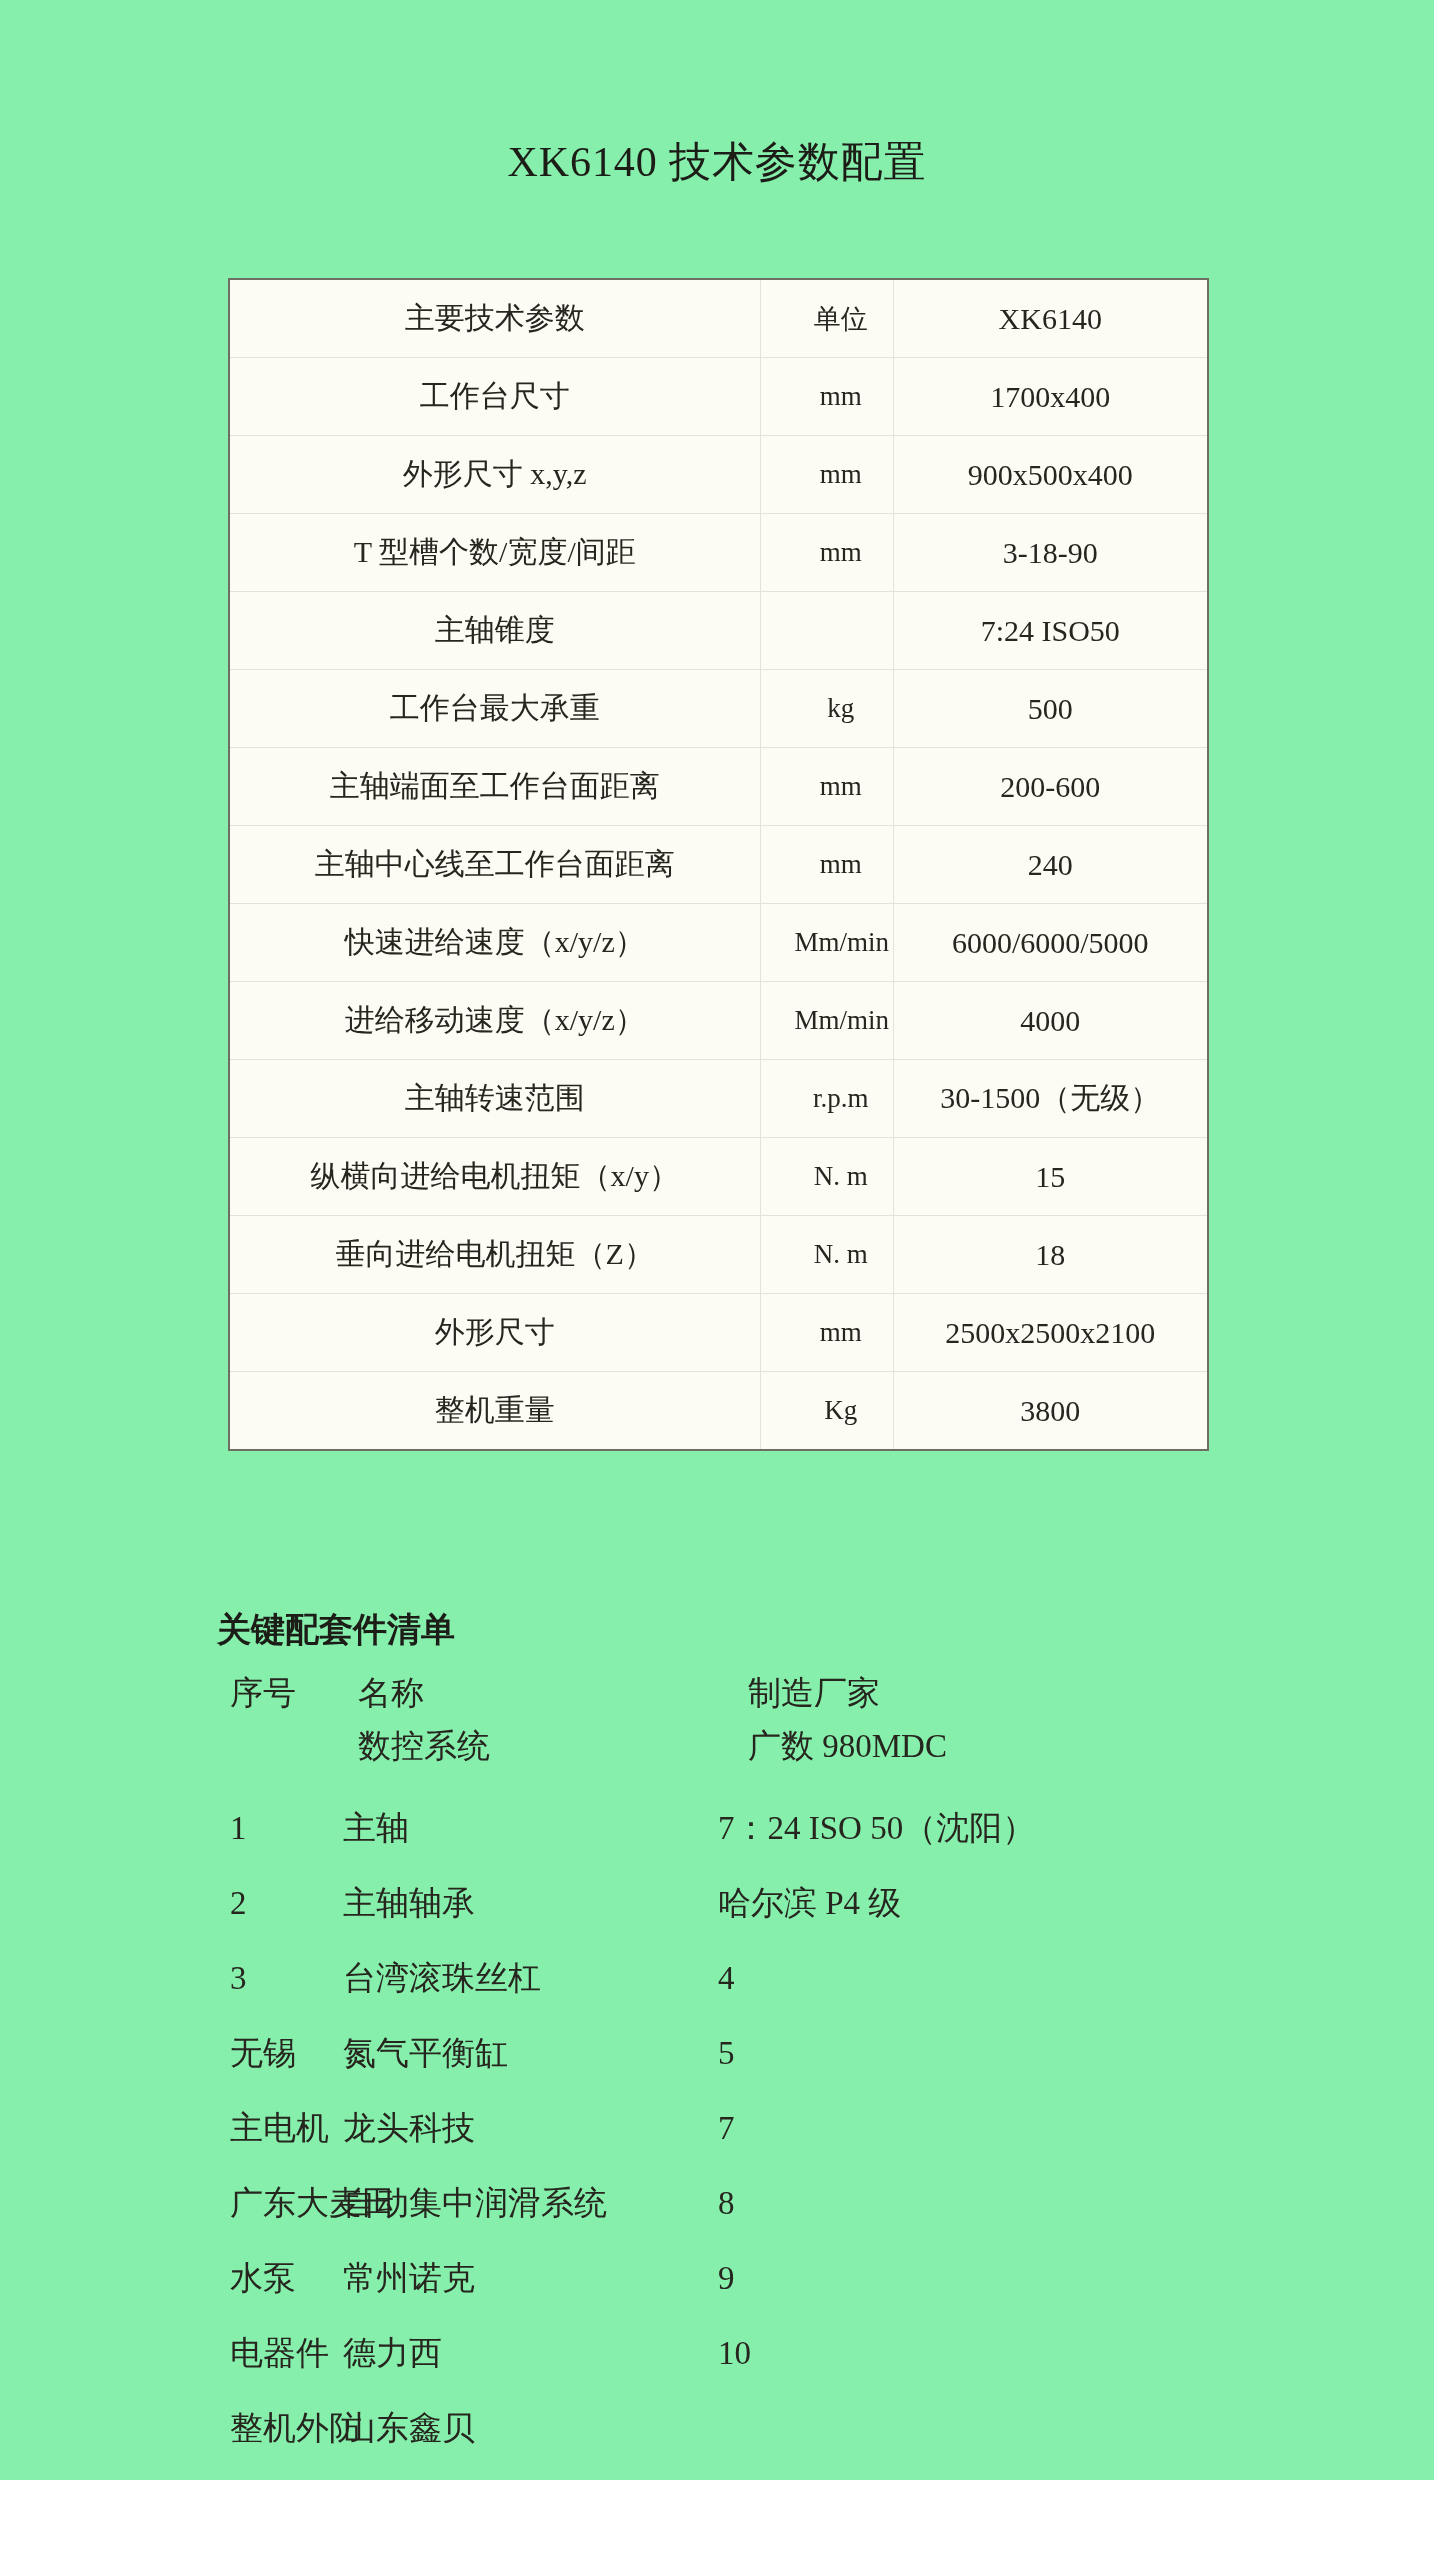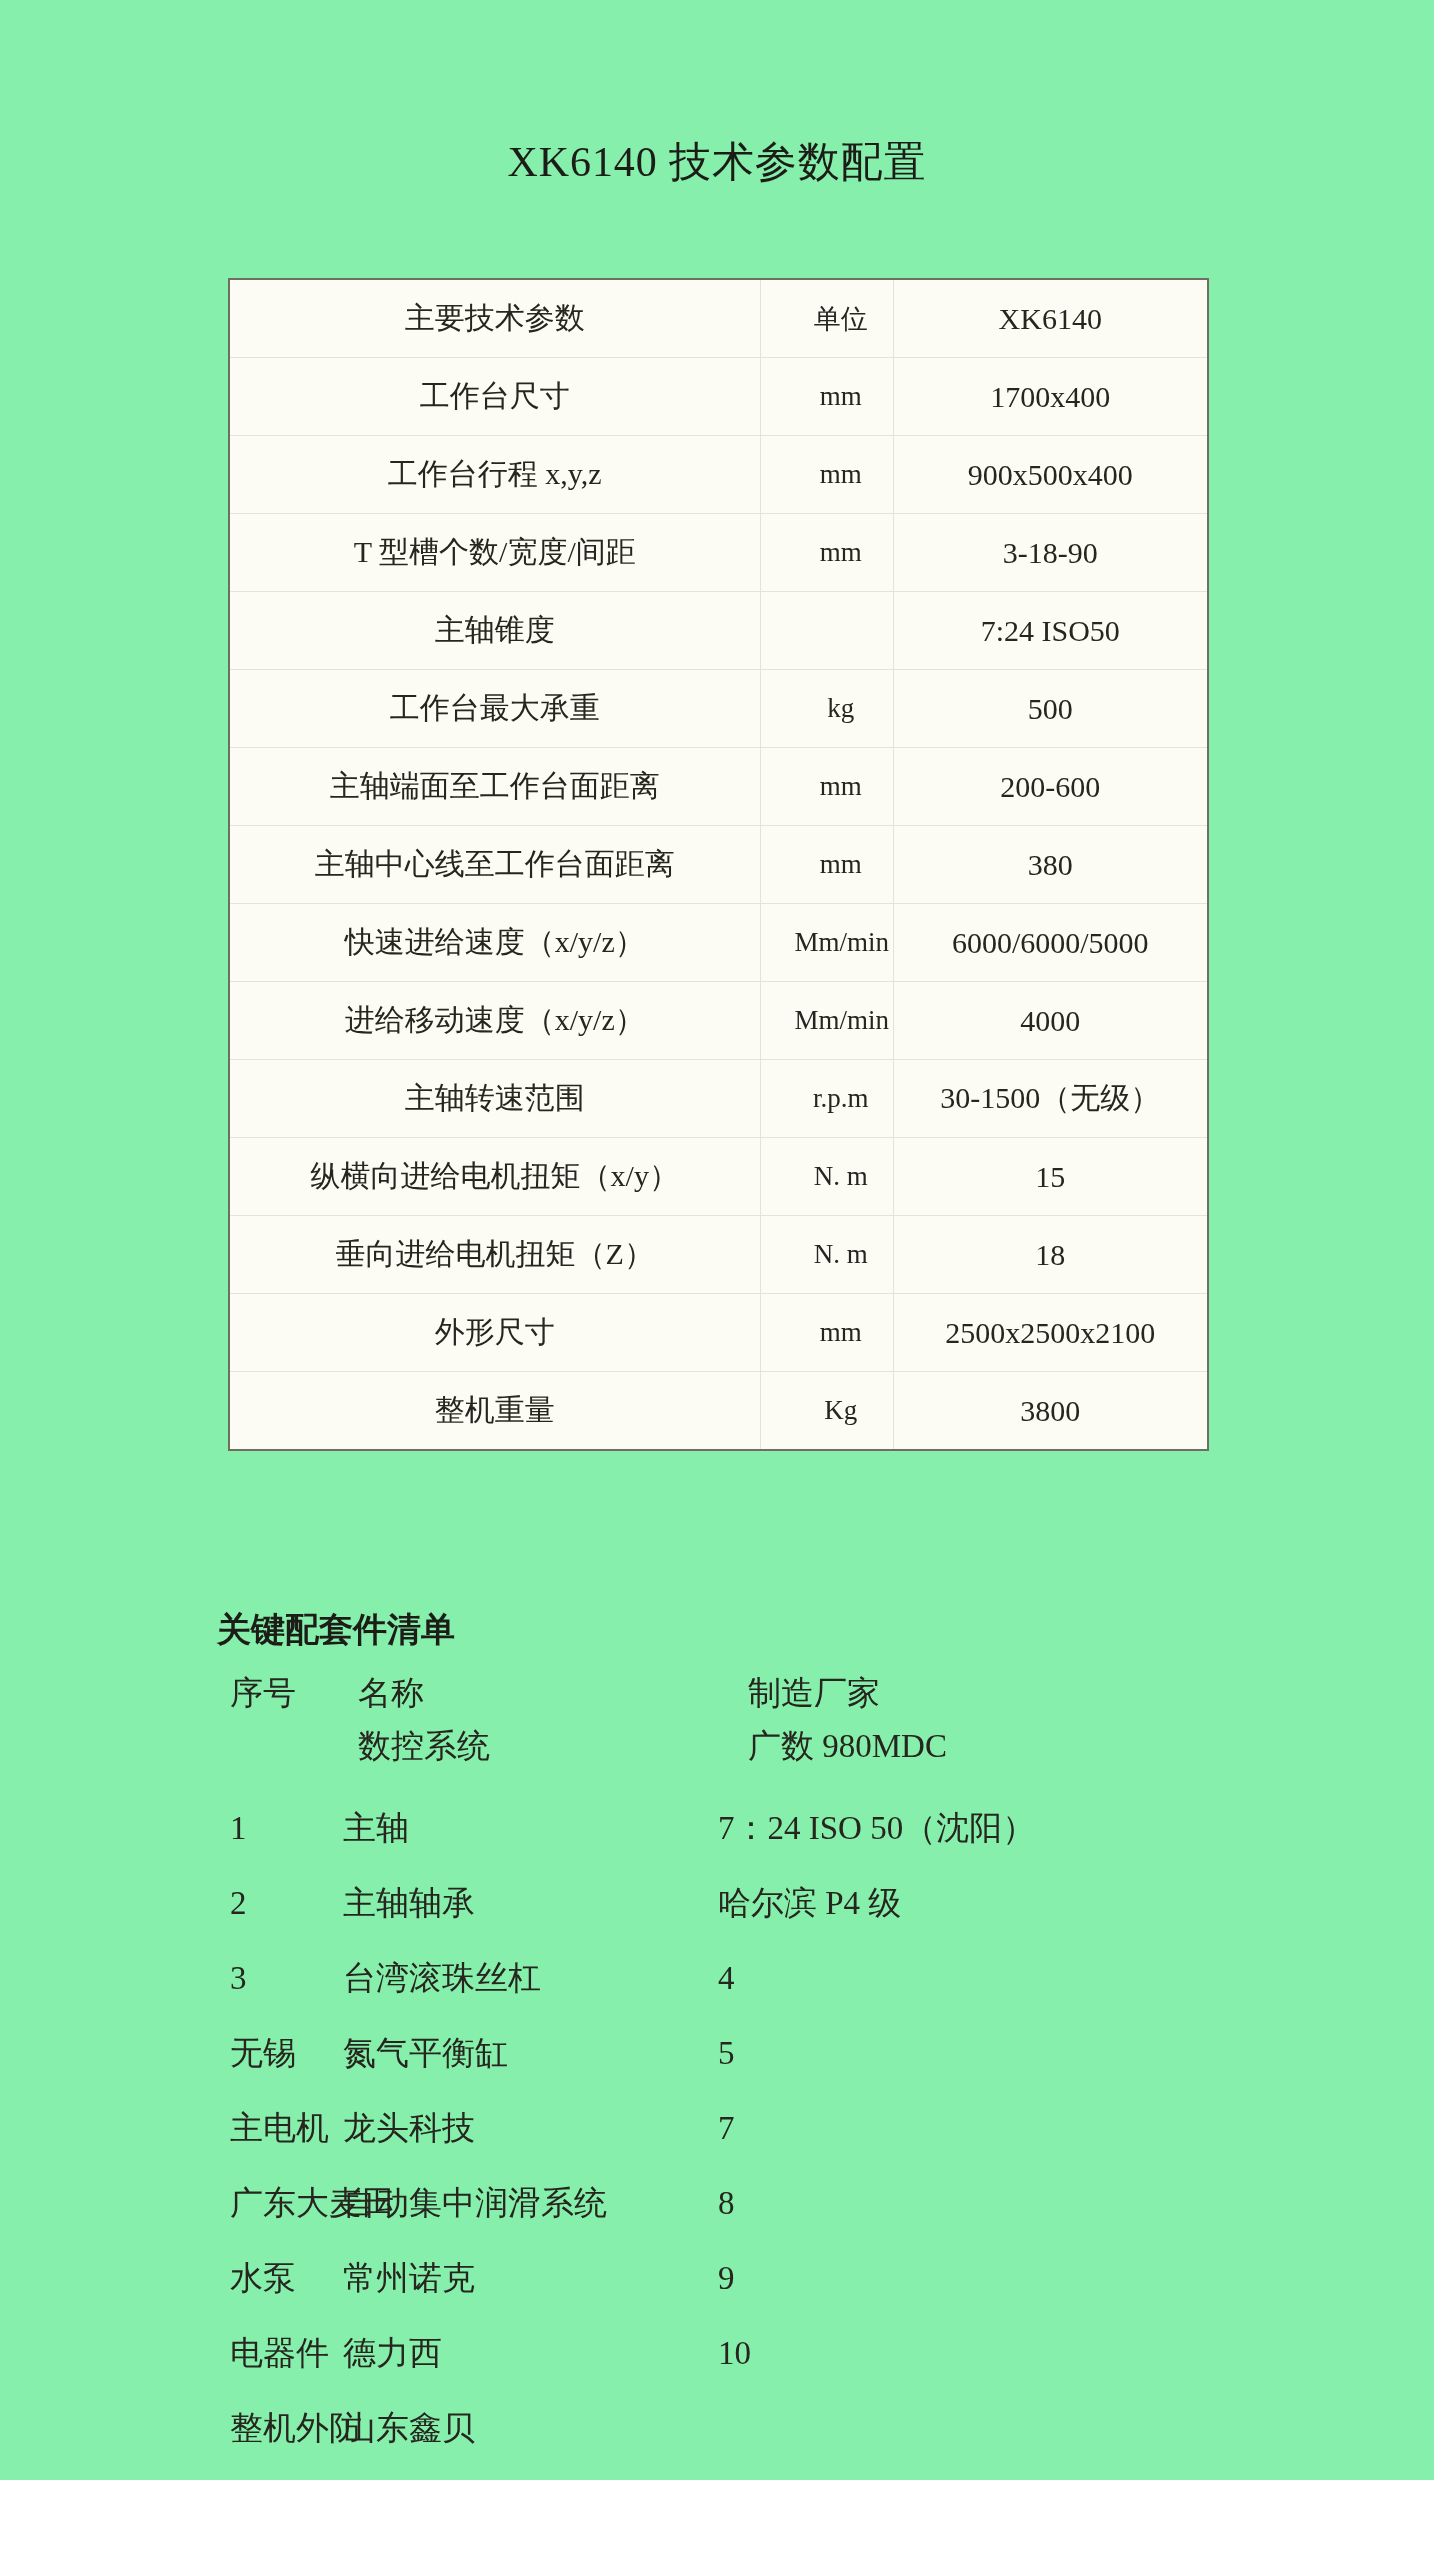--- a/index.html
+++ b/index.html
@@ -99,21 +99,21 @@
         <td>主要技术参数</td>
         <td class="unit-cell">单位</td>
         <td>XK6140</td>
       </tr>
       <tr>
         <td>工作台尺寸</td>
         <td class="unit-cell">mm</td>
         <td>1700x400</td>
       </tr>
       <tr>
-        <td>工作台行程 x,y,z</td>
+        <td>外形尺寸 x,y,z</td>
         <td class="unit-cell">mm</td>
         <td>900x500x400</td>
       </tr>
       <tr>
         <td>T 型槽个数/宽度/间距</td>
         <td class="unit-cell">mm</td>
         <td>3-18-90</td>
       </tr>
       <tr>
         <td>主轴锥度</td>
@@ -126,21 +126,21 @@
         <td>500</td>
       </tr>
       <tr>
         <td>主轴端面至工作台面距离</td>
         <td class="unit-cell">mm</td>
         <td>200-600</td>
       </tr>
       <tr>
         <td>主轴中心线至工作台面距离</td>
         <td class="unit-cell">mm</td>
-        <td>380</td>
+        <td>240</td>
       </tr>
       <tr>
         <td>快速进给速度（x/y/z）</td>
         <td class="unit-cell">Mm/min</td>
         <td>6000/6000/5000</td>
       </tr>
       <tr>
         <td>进给移动速度（x/y/z）</td>
         <td class="unit-cell">Mm/min</td>
         <td>4000</td>

